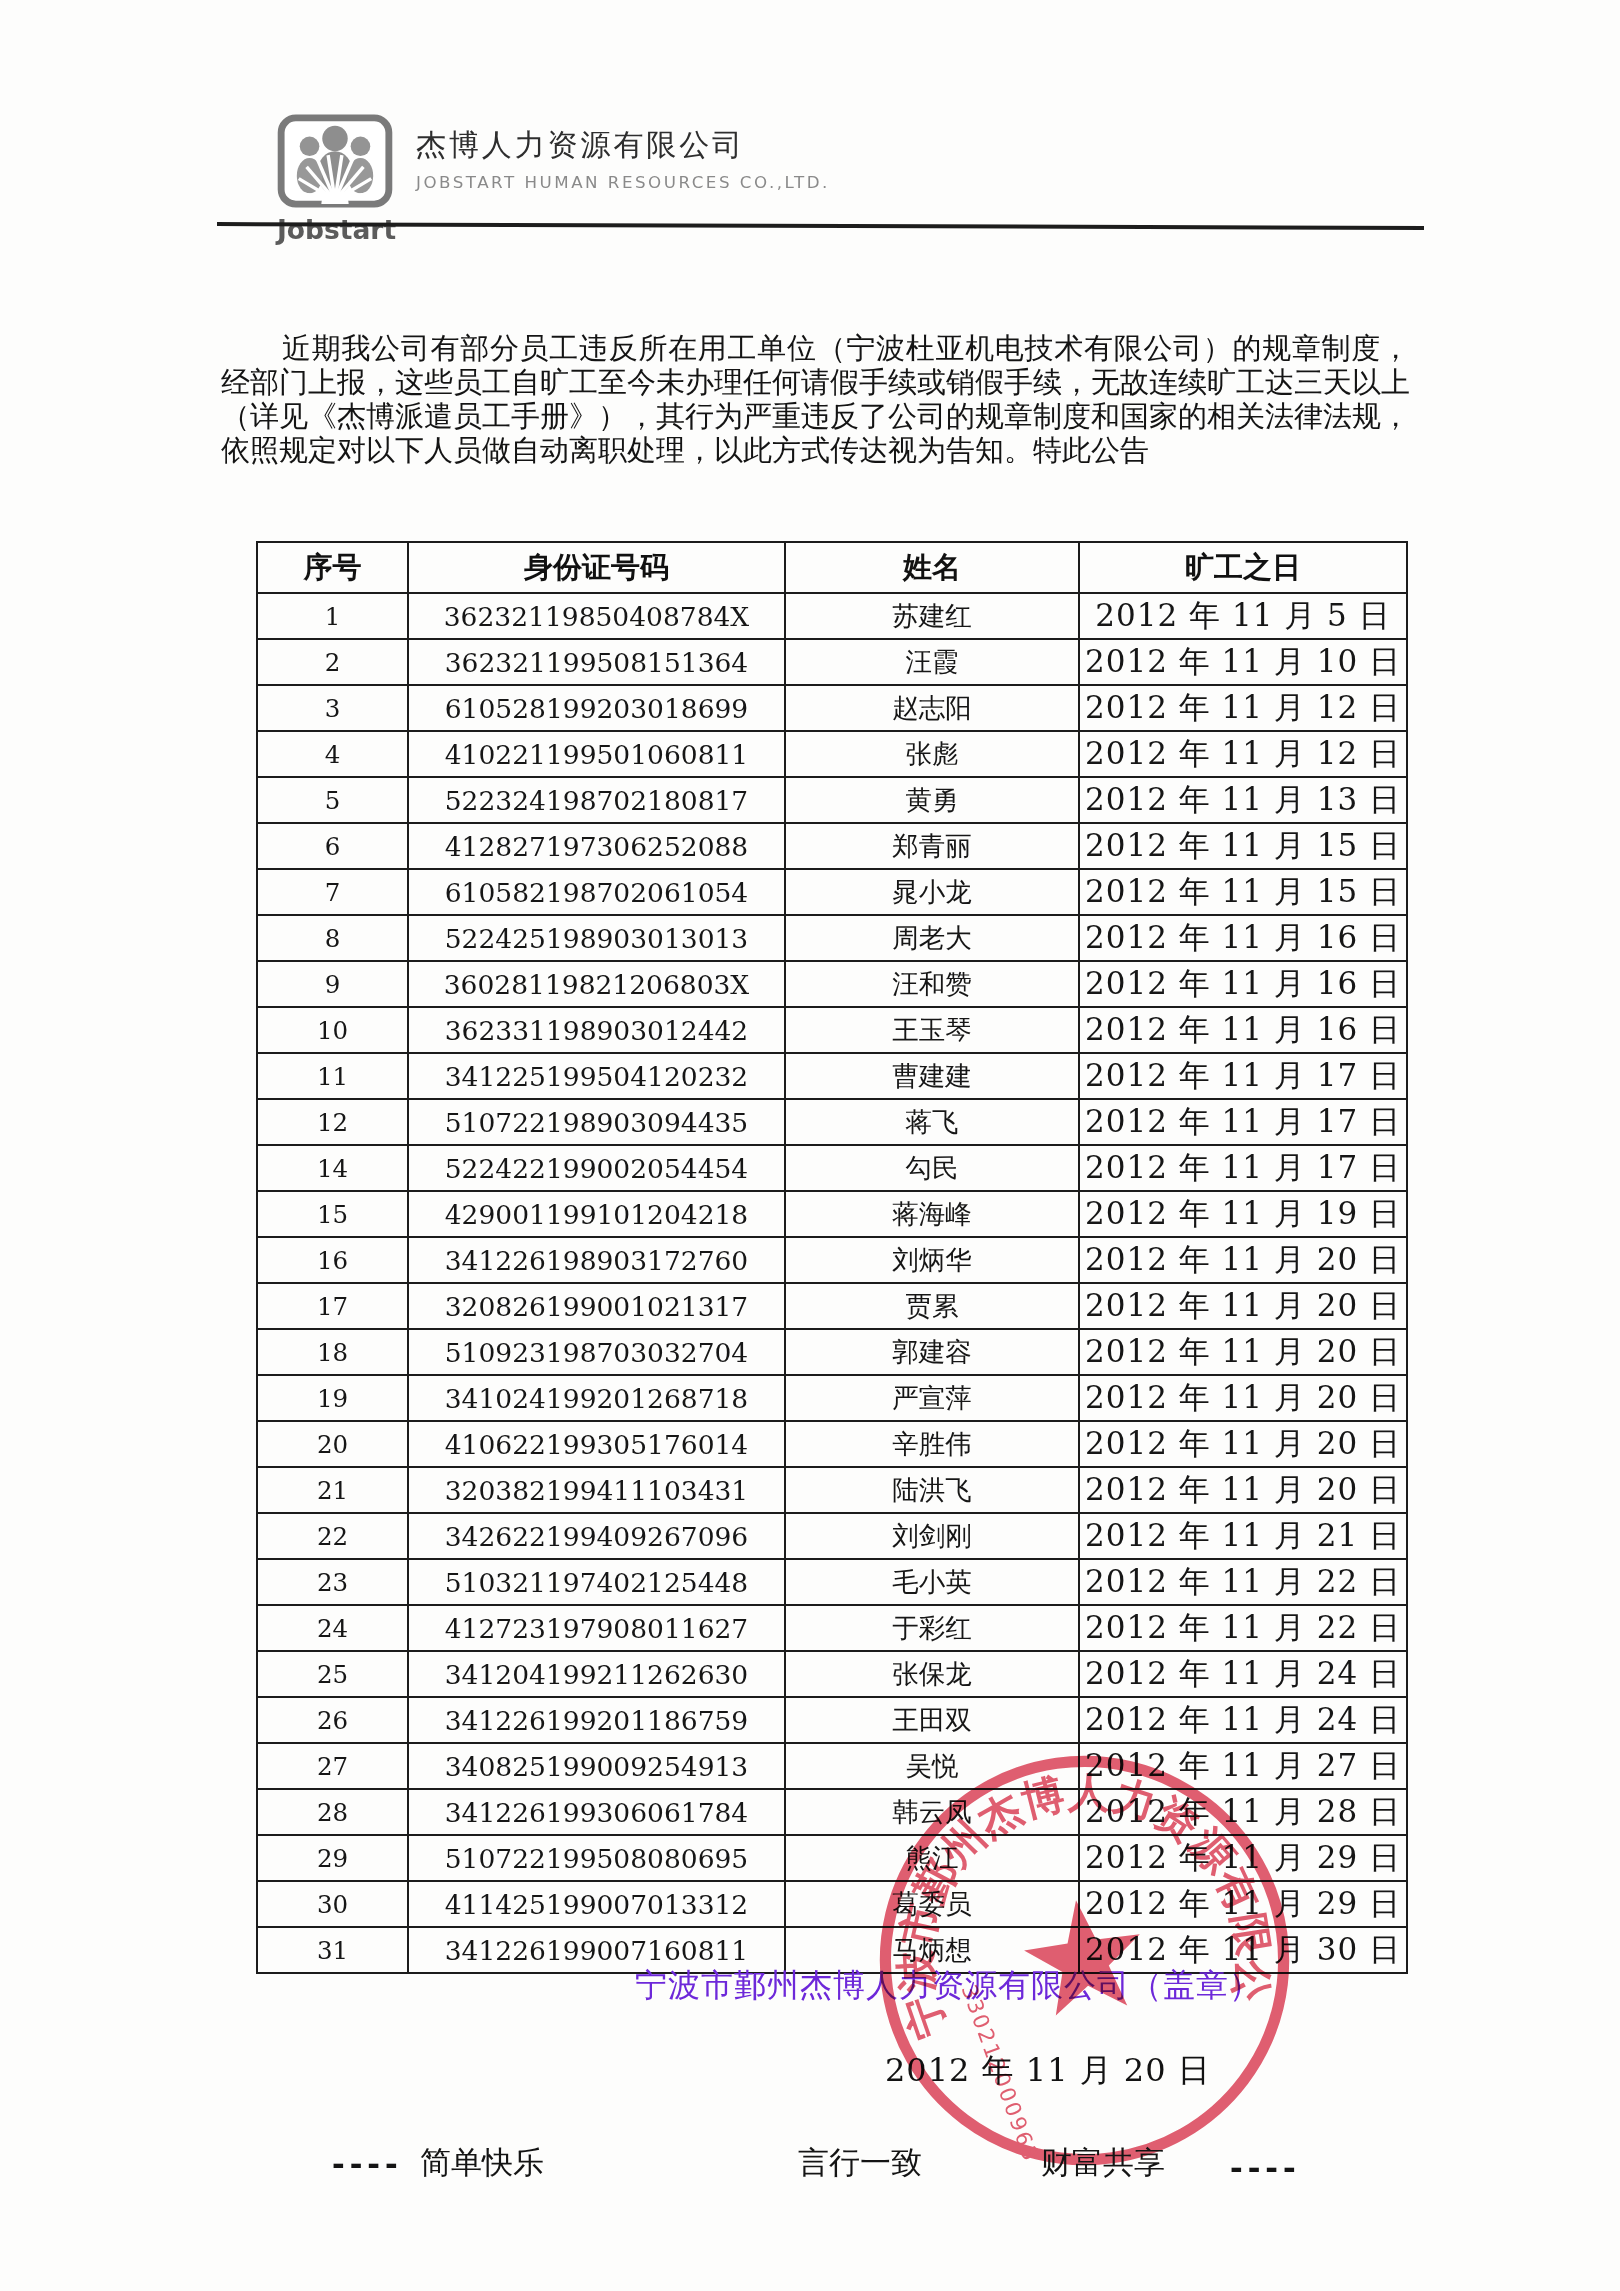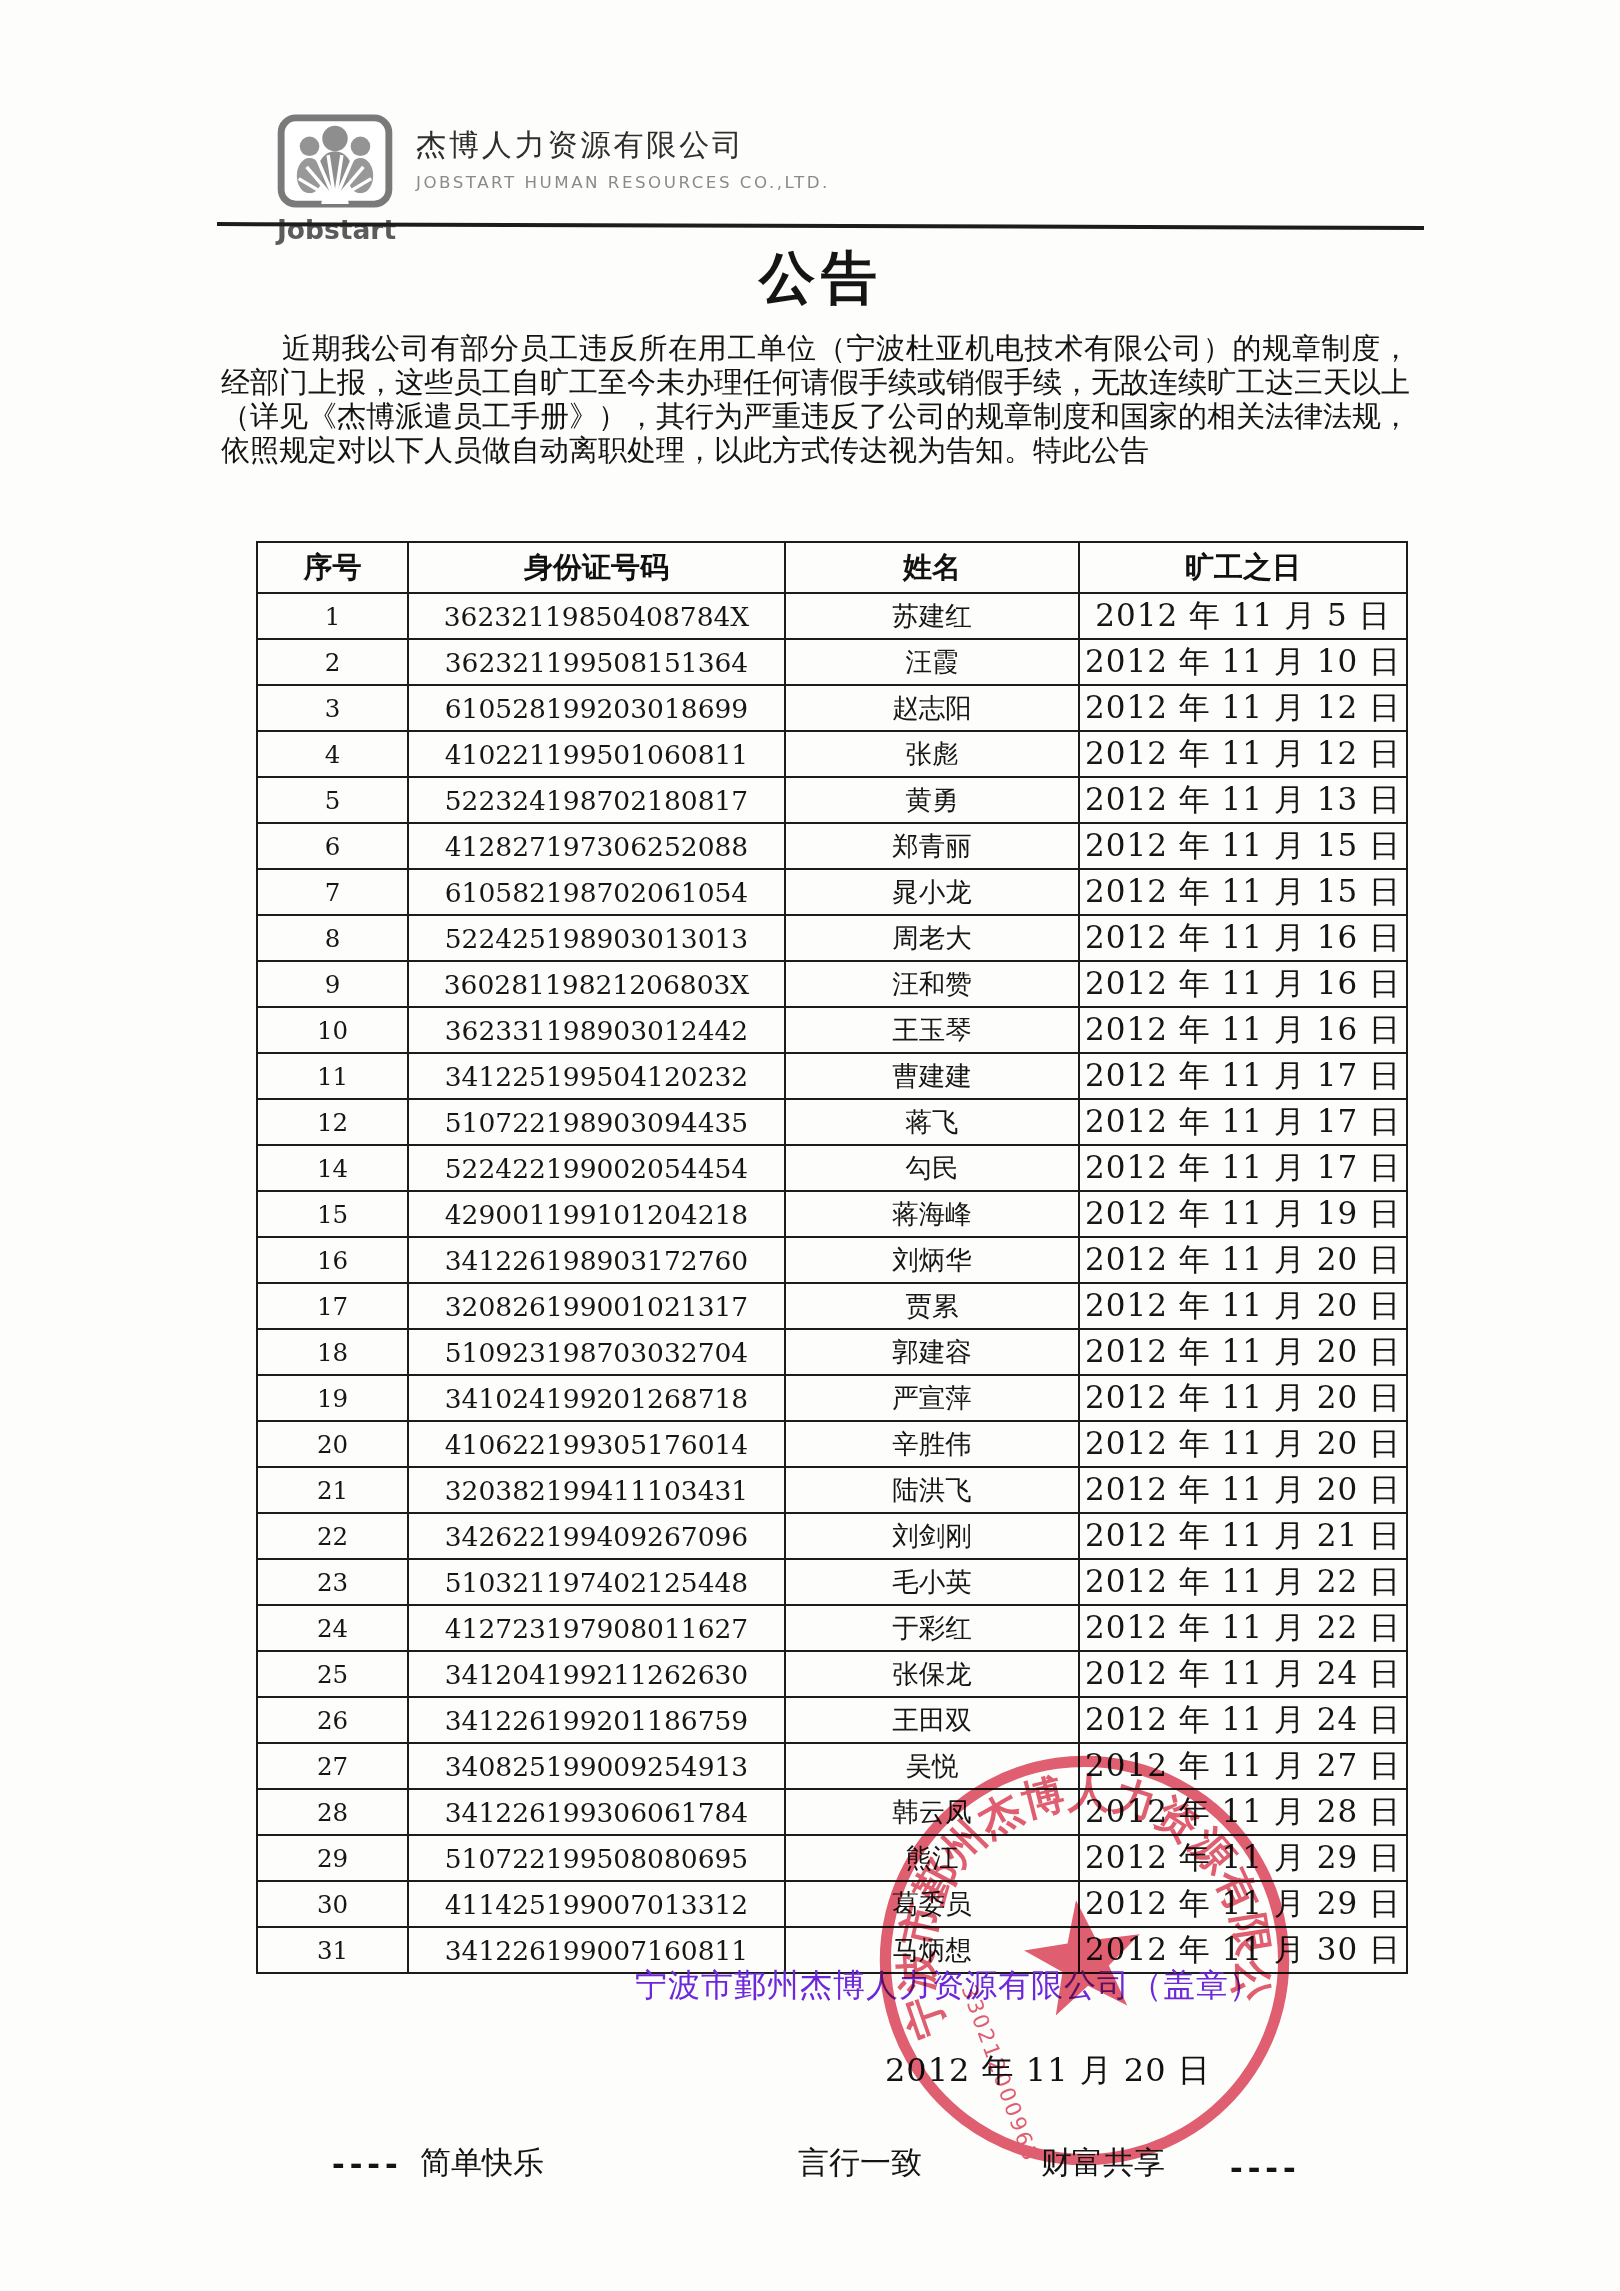--- a/index.html
+++ b/index.html
@@ -109,21 +109,20 @@
     <div class="logo-brand">Jobstart</div>
   </div>
 
   <div class="company-names">
     <div class="company-cn">杰博人力资源有限公司</div>
     <div class="company-en">JOBSTART HUMAN RESOURCES CO.,LTD.</div>
   </div>
 
   <div class="header-rule"></div>
 
-  <div class="doc-title">公告</div>
   <div class="doc-paragraph">近期我公司有部分员工违反所在用工单位（宁波杜亚机电技术有限公司）的规章制度，经部门上报，这些员工自旷工至今未办理任何请假手续或销假手续，无故连续旷工达三天以上（详见《杰博派遣员工手册》），其行为严重违反了公司的规章制度和国家的相关法律法规，依照规定对以下人员做自动离职处理，以此方式传达视为告知。特此公告</div>
 
   <table class="roster">
     <colgroup>
       <col style="width:151px">
         <col style="width:377px">
         <col style="width:294px">
         <col style="width:328px">
     </colgroup>
     <thead>

